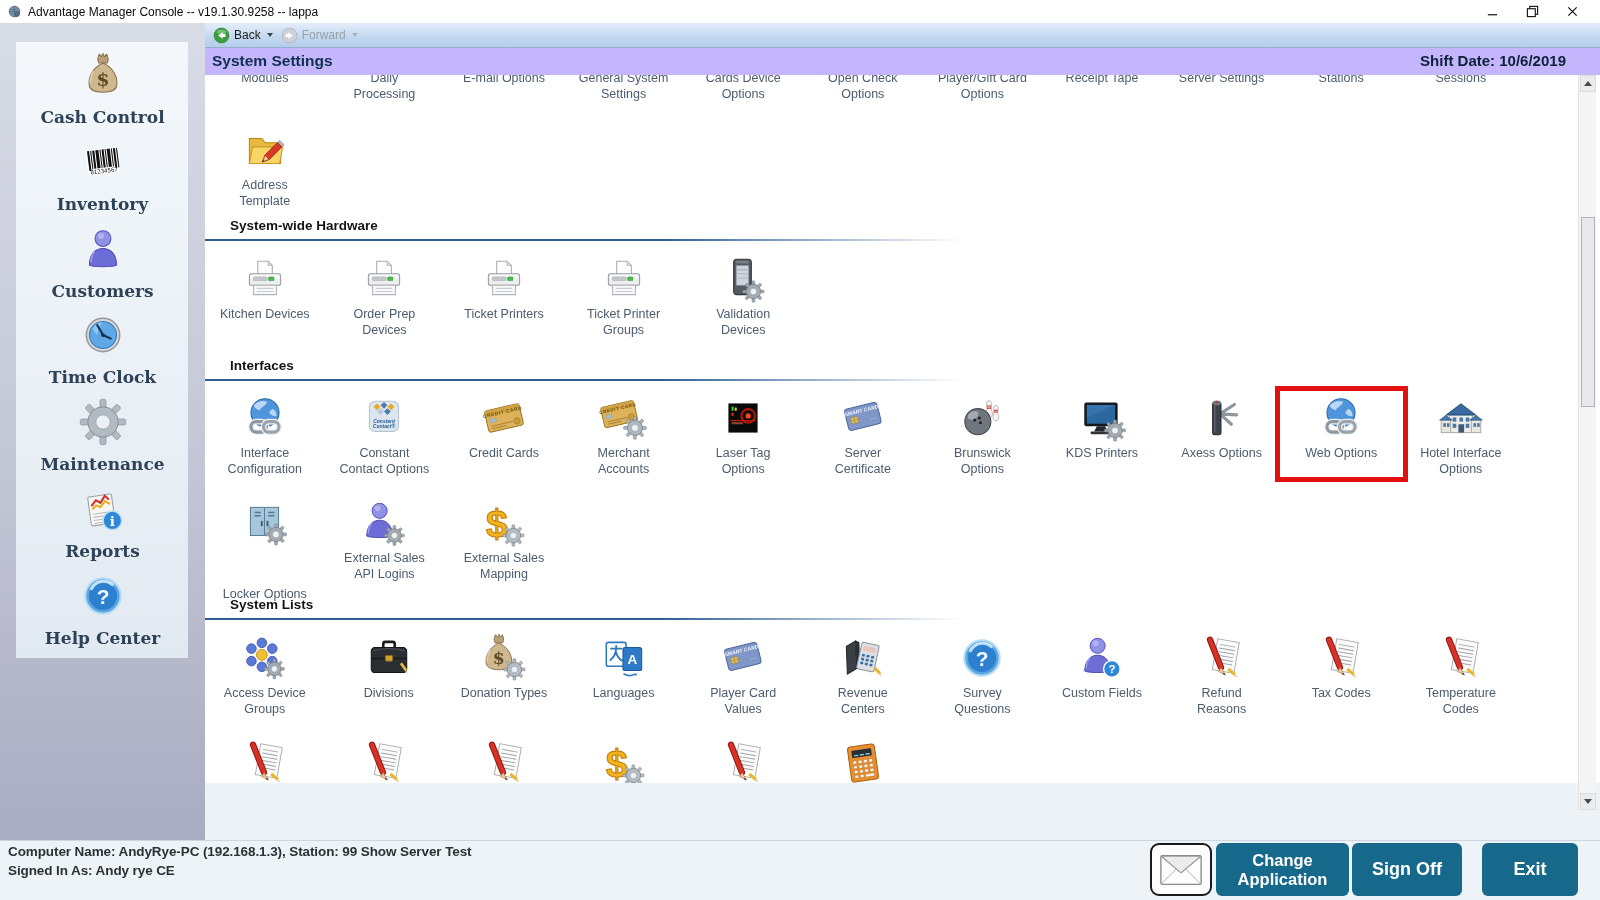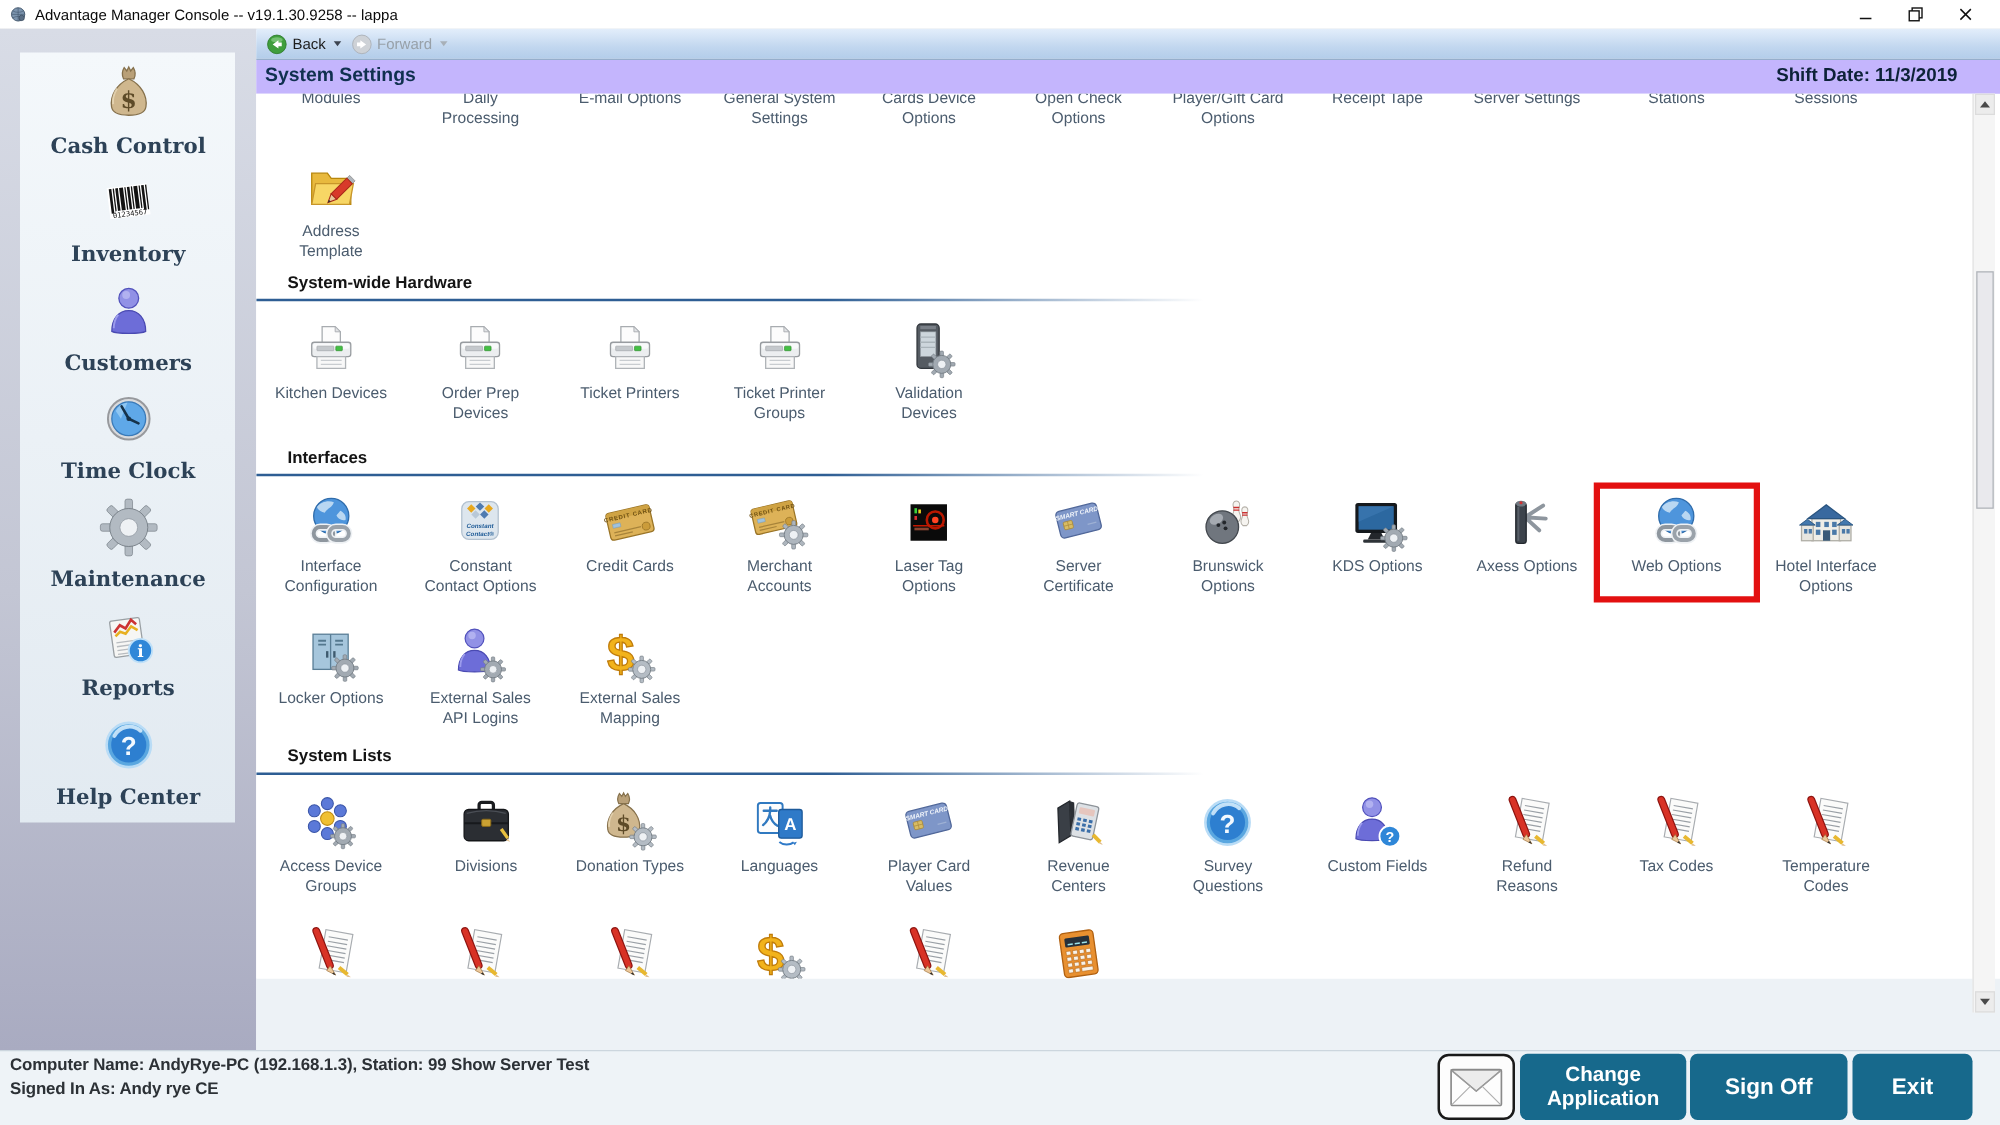--- a/index.html
+++ b/index.html
@@ -68,21 +68,21 @@
 
   
   #footer{position:absolute;left:0;top:840px;width:1600px;height:60px;background:#eef3f7;
           border-top:1px solid #ccd6de;box-sizing:border-box;z-index:5;}
   #status{position:absolute;left:8px;top:2px;font-size:13.5px;font-weight:bold;color:#2c3136;
           line-height:18.5px;letter-spacing:-0.1px;}
   .foot-btn{position:absolute;top:2px;height:53px;border-radius:6px;display:flex;align-items:center;
             justify-content:center;text-align:center;color:#fff;font-weight:bold;box-sizing:border-box;}
   #mail-btn{left:1150px;width:62px;background:#fdfdfd;border:2px solid #1a1a1a;border-radius:9px;}
   #btn-change{left:1216px;width:133px;font-size:16.5px;line-height:19px;white-space:pre-line;}
-  #btn-signoff{left:1352px;width:126px;font-size:18px;}
+  #btn-signoff{left:1352px;width:110px;font-size:18px;}
   #btn-exit{left:1482px;width:96px;font-size:18px;}
   svg{display:block;}
 </style>
 </head>
 <body>
 
 <div id="screen">
 
   <div id="titlebar">
     <span id="app-icon">
@@ -236,21 +236,21 @@
         <circle cx="24" cy="24" r="21" fill="#ced2d7" stroke="#aab0b6" stroke-width="2"></circle>
         <path d="M20.5 14.5 L33.5 24 l-13 9.5 V28 h-7.5 v-8 h7.5z" fill="#fff"></path>
       </svg>
       <span class="nav-label disabled">Forward</span>
       <span class="caret disabled"></span>
     </span>
   </div>
 
   <div id="header">
     <span id="page-title">System Settings</span>
-    <span id="shift-date">Shift Date: 11/3/2019</span>
+    <span id="shift-date">Shift Date: 10/6/2019</span>
   </div>
 
   <div id="content">
       <div class="cell" style="left: 0px; top: -7px;">
         <div class="cell-label">Modules</div>
       </div>
       <div class="cell" style="left: 119.6px; top: -7px;">
         <div class="cell-label">Daily
 Processing</div>
       </div>
@@ -527,21 +527,21 @@
             <rect x="35.1" y="25.8" width="2.7" height="4.6" rx="0.8" fill="#a2aab2" stroke="#757d85" stroke-width="0.5" transform="rotate(90 36.5 36)"></rect>
             <rect x="35.1" y="25.8" width="2.7" height="4.6" rx="0.8" fill="#a2aab2" stroke="#757d85" stroke-width="0.5" transform="rotate(135 36.5 36)"></rect>
             <rect x="35.1" y="25.8" width="2.7" height="4.6" rx="0.8" fill="#a2aab2" stroke="#757d85" stroke-width="0.5" transform="rotate(180 36.5 36)"></rect>
             <rect x="35.1" y="25.8" width="2.7" height="4.6" rx="0.8" fill="#a2aab2" stroke="#757d85" stroke-width="0.5" transform="rotate(225 36.5 36)"></rect>
             <rect x="35.1" y="25.8" width="2.7" height="4.6" rx="0.8" fill="#a2aab2" stroke="#757d85" stroke-width="0.5" transform="rotate(270 36.5 36)"></rect>
             <rect x="35.1" y="25.8" width="2.7" height="4.6" rx="0.8" fill="#a2aab2" stroke="#757d85" stroke-width="0.5" transform="rotate(315 36.5 36)"></rect>
             <circle cx="36.5" cy="36" r="6.9" fill="#a2aab2" stroke="#757d85" stroke-width="0.7"></circle>
             <circle cx="36.5" cy="36" r="3.2" fill="#eef1f4" stroke="#8a929a" stroke-width="0.5"></circle>
           </svg>
         </div>
-        <div class="cell-label">KDS Options</div>
+        <div class="cell-label">KDS Printers</div>
       </div>
       <div class="cell" style="left: 956.8px; top: 318px;">
         <div class="cell-icon">
           <svg viewBox="0 0 48 48" width="50" height="50">
             <path d="M22 20 L36 11 M22 20 L38 21 M22 20 L33 30" stroke="#fff" stroke-width="6" stroke-linecap="round"></path>
 <path d="M22 20 L36 11 M22 20 L38 21 M22 20 L33 30" stroke="#8e969e" stroke-width="3" stroke-linecap="round"></path>
 <rect x="15" y="9" width="8" height="31" rx="2" fill="#3c434b" stroke="#23282e"></rect>
 <ellipse cx="19" cy="9.5" rx="4" ry="2.2" fill="#707880"></ellipse>
 <circle cx="19" cy="8.8" r="1.2" fill="#d03030"></circle>
 <path d="M17 12 v26" stroke="#596069" stroke-width="1.5"></path>
@@ -584,21 +584,21 @@
               <rect x="10.5" y="29" width="2.5" height="3.5"></rect>
               <rect x="36" y="29" width="2.5" height="3.5"></rect>
               <rect x="39.5" y="29" width="2.5" height="3.5"></rect>
             </g>
 <rect x="21.5" y="30" width="5.5" height="8" fill="#3a5a78"></rect>
           </svg>
         </div>
         <div class="cell-label">Hotel Interface
 Options</div>
       </div>
-      <div class="cell" style="left: 0px; top: 423px;">
+      <div class="cell" style="left: 0px; top: 423px; gap: 36px;">
         <div class="cell-icon">
           <svg viewBox="0 0 48 48" width="50" height="50">
             <rect x="10" y="9" width="27" height="27" fill="#a6c6dc" stroke="#5a7e96"></rect>
 <path d="M23.5 9 v27" stroke="#5a7e96" stroke-width="1"></path>
 <path d="M14 14 h6 M14 17 h6 M27 14 h6 M27 17 h6" stroke="#54788e" stroke-width="1.5"></path>
 <rect x="20" y="22" width="1.8" height="5" fill="#3e5a6e"></rect>
             <rect x="25.5" y="22" width="1.8" height="5" fill="#3e5a6e"></rect>
             <rect x="33.1" y="24.8" width="2.7" height="4.6" rx="0.8" fill="#a2aab2" stroke="#757d85" stroke-width="0.5" transform="rotate(0 34.5 35)"></rect>
             <rect x="33.1" y="24.8" width="2.7" height="4.6" rx="0.8" fill="#a2aab2" stroke="#757d85" stroke-width="0.5" transform="rotate(45 34.5 35)"></rect>
             <rect x="33.1" y="24.8" width="2.7" height="4.6" rx="0.8" fill="#a2aab2" stroke="#757d85" stroke-width="0.5" transform="rotate(90 34.5 35)"></rect>

